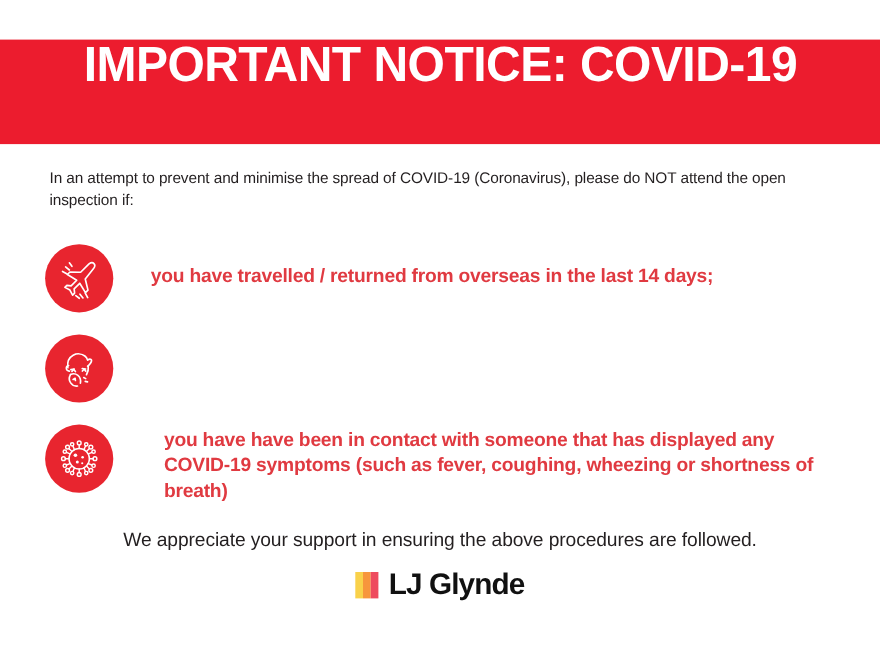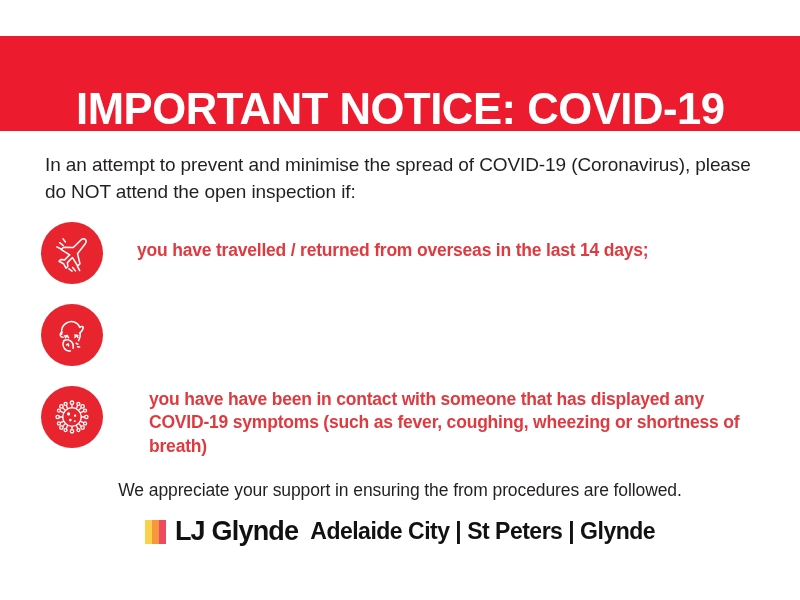--- a/index.html
+++ b/index.html
@@ -23,21 +23,21 @@
 
   
   .banner {
     position: absolute;
     top: 36px;
     left: 0;
     width: 800px;
     height: 95px;
     background: #ec1c2e;
     display: flex;
-    align-items: flex-end;
+    align-items: flex-start;
     justify-content: center;
   }
   .banner-title {
     color: #ffffff;
     font-family: "Liberation Sans", sans-serif;
     font-size: 45px;
     font-weight: bold;
     letter-spacing: -0.5px;
     line-height: 1;
     text-align: center;
@@ -45,21 +45,21 @@
     transform: scaleX(0.97);
   }
 
   
   .intro {
     position: absolute;
     top: 152px;
     left: 45px;
     width: 720px;
     color: #231f20;
-    font-size: 19px;
+    font-size: 14px;
     line-height: 1.42;
     letter-spacing: -0.1px;
   }
 
   
   .bullets {
     position: absolute;
     top: 222px;
     left: 41px;
     width: 725px;
@@ -243,25 +243,24 @@
             <circle cx="51" cy="41.3" r="2.2"></circle>
           <path d="M19.8 25.6l-4.6-1.9"></path>
             <circle cx="13" cy="22.7" r="2.2"></circle>
         </svg>
       </div>
       <div class="bullet-text">you have have been in contact with someone that has displayed any COVID-19 symptoms (such as fever, coughing, wheezing or shortness of breath)</div>
     </div>
 
   </div>
 
-  <div class="closing">We appreciate your support in ensuring the from procedures are followed.</div>
+  <div class="closing">We appreciate your support in ensuring the above procedures are followed.</div>
 
   <div class="footer">
     <div class="logo-bars">
       <span class="bar-1"></span>
       <span class="bar-2"></span>
       <span class="bar-3"></span>
     </div>
     <div class="logo-word">LJ Glynde</div>
-    <div class="branches">Adelaide City | St Peters | Glynde</div>
   </div>
 
 </div>
 
 </body></html>

